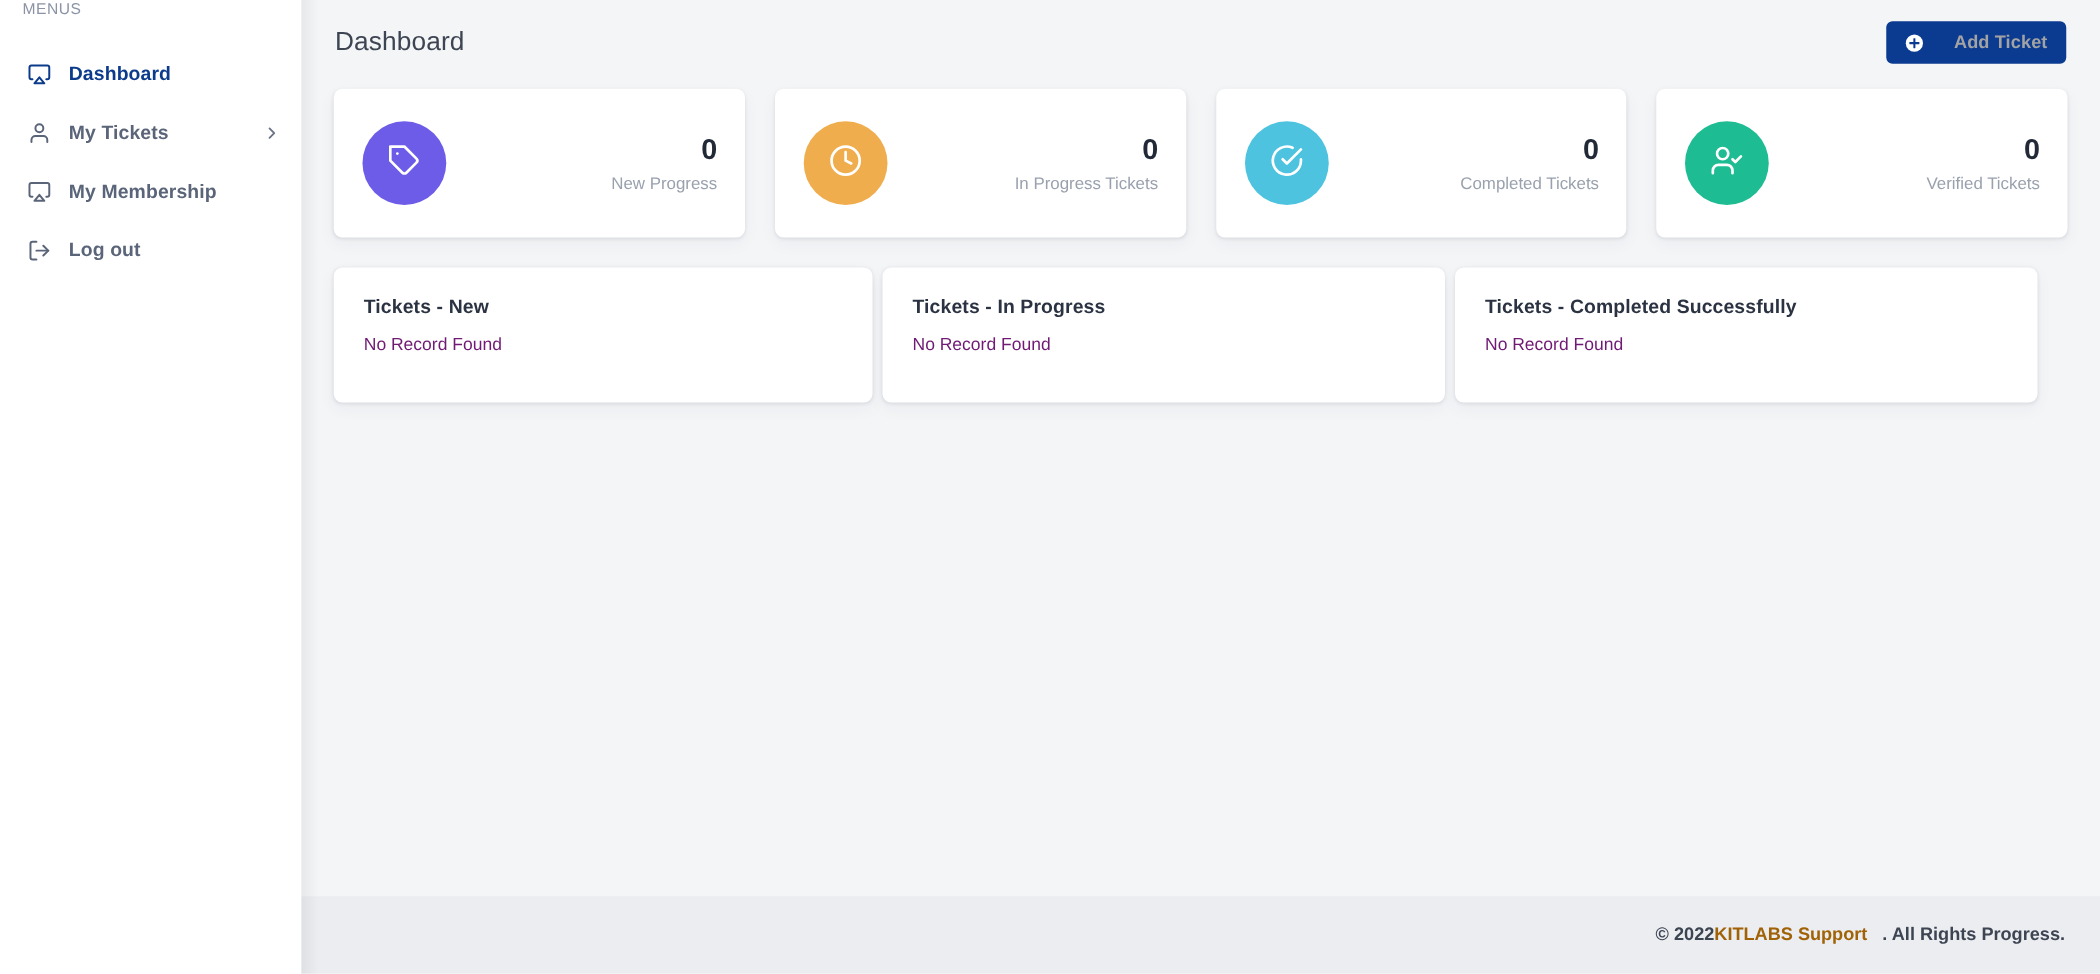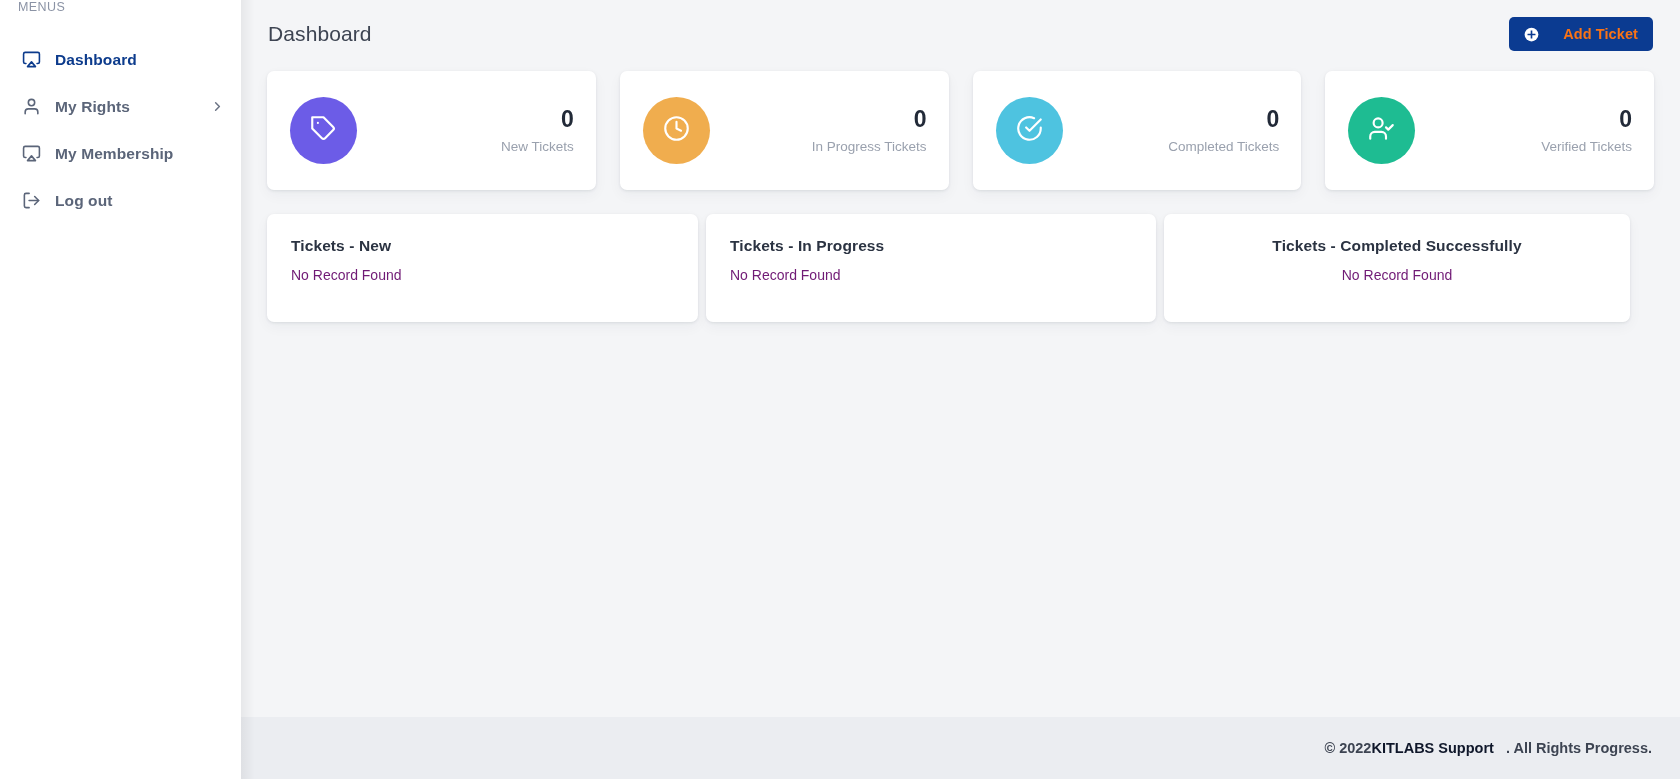--- a/index.html
+++ b/index.html
@@ -118,21 +118,21 @@
     font-weight: 400;
     color: #3d4452;
     letter-spacing: 0.1px;
   }
 
   .add-btn {
     display: inline-flex;
     align-items: center;
     gap: 24px;
     background: #0b3b91;
-    color: #f97316;
+    color: #a3a3a3;
     border: none;
     border-radius: 5px;
     height: 34px;
     padding: 0 15px;
     font-size: 14.5px;
     font-weight: 700;
     font-family: "Liberation Sans", sans-serif;
     cursor: pointer;
     letter-spacing: 0.1px;
   }
@@ -194,21 +194,21 @@
 
   .panel {
     background: #ffffff;
     border-radius: 7px;
     min-height: 108px;
     box-shadow: 0 1px 3px rgba(30,40,60,0.10), 0 5px 14px rgba(30,40,60,0.045);
     padding: 23px 24px 30px 24px;
   }
   .panel.p1 { flex: 0 0 431px; }
   .panel.p2 { flex: 0 0 450px; }
-  .panel.p3 { flex: 0 0 466px; text-align: center; }
+  .panel.p3 { flex: 0 0 466px; }
 
   .panel-title {
     font-size: 15.5px;
     font-weight: 700;
     color: #2b3342;
     letter-spacing: 0.1px;
   }
 
   .panel-empty {
     font-size: 14px;
@@ -222,21 +222,21 @@
     background: #ebedf1;
     display: flex;
     align-items: center;
     justify-content: flex-end;
     padding-right: 28px;
     font-size: 14.5px;
     color: #3d4452;
     font-weight: 700;
   }
   .footer .brand {
-    color: #0f172a;
+    color: #a16207;
     font-weight: 700;
   }
   .footer .ftxt { font-weight: 700; margin-left: 12px; }
 </style>
 </head>
 <body>
 
 <div class="app">
 
   <aside class="sidebar">
@@ -252,21 +252,21 @@
       <span class="nav-label">Dashboard</span>
     </div>
 
     <div class="nav-item">
       <span class="nav-icon">
         <svg width="19" height="19" viewBox="0 0 24 24" fill="none" stroke="#5b6579" stroke-width="2" stroke-linecap="round" stroke-linejoin="round">
           <path d="M20 21v-2a4 4 0 0 0-4-4H8a4 4 0 0 0-4 4v2"></path>
           <circle cx="12" cy="7" r="4"></circle>
         </svg>
       </span>
-      <span class="nav-label">My Rights</span>
+      <span class="nav-label">My Tickets</span>
       <span class="chevron">
         <svg width="15" height="15" viewBox="0 0 24 24" fill="none" stroke="#6b7governor" stroke-width="2.4" stroke-linecap="round" stroke-linejoin="round" style="stroke:#6b7384">
           <polyline points="9 18 15 12 9 6"></polyline>
         </svg>
       </span>
     </div>
 
     <div class="nav-item">
       <span class="nav-icon">
         <svg width="19" height="19" viewBox="0 0 24 24" fill="none" stroke="#5b6579" stroke-width="2" stroke-linecap="round" stroke-linejoin="round">
@@ -314,21 +314,21 @@
           <div class="stat-circle" style="background:#6c5ce7">
             <span>
               <svg width="27" height="27" viewBox="0 0 24 24" fill="none" stroke="#ffffff" stroke-width="1.9" stroke-linecap="round" stroke-linejoin="round">
                 <path d="M20.59 13.41l-7.17 7.17a2 2 0 0 1-2.83 0L2 12V2h10l8.59 8.59a2 2 0 0 1 0 2.82z"></path>
                 <line x1="7" y1="7" x2="7.01" y2="7"></line>
               </svg>
             </span>
           </div>
           <div class="stat-text">
             <div class="stat-value">0</div>
-            <div class="stat-label">New Tickets</div>
+            <div class="stat-label">New Progress</div>
           </div>
         </div>
 
         <div class="stat-card">
           <div class="stat-circle" style="background:#f0ad4e">
             <span>
               <svg width="27" height="27" viewBox="0 0 24 24" fill="none" stroke="#ffffff" stroke-width="1.9" stroke-linecap="round" stroke-linejoin="round">
                 <circle cx="12" cy="12" r="10"></circle>
                 <polyline points="12 6 12 12 16 14"></polyline>
               </svg>

